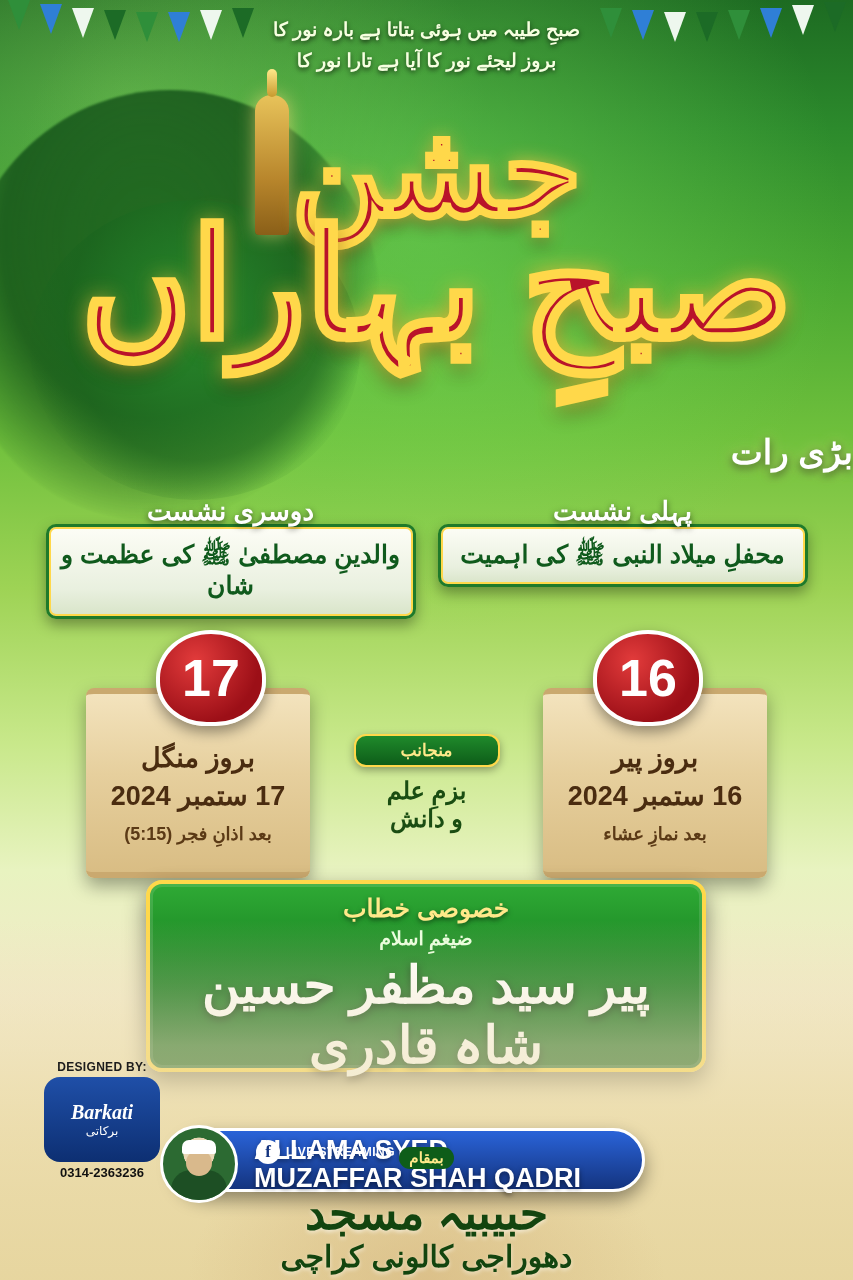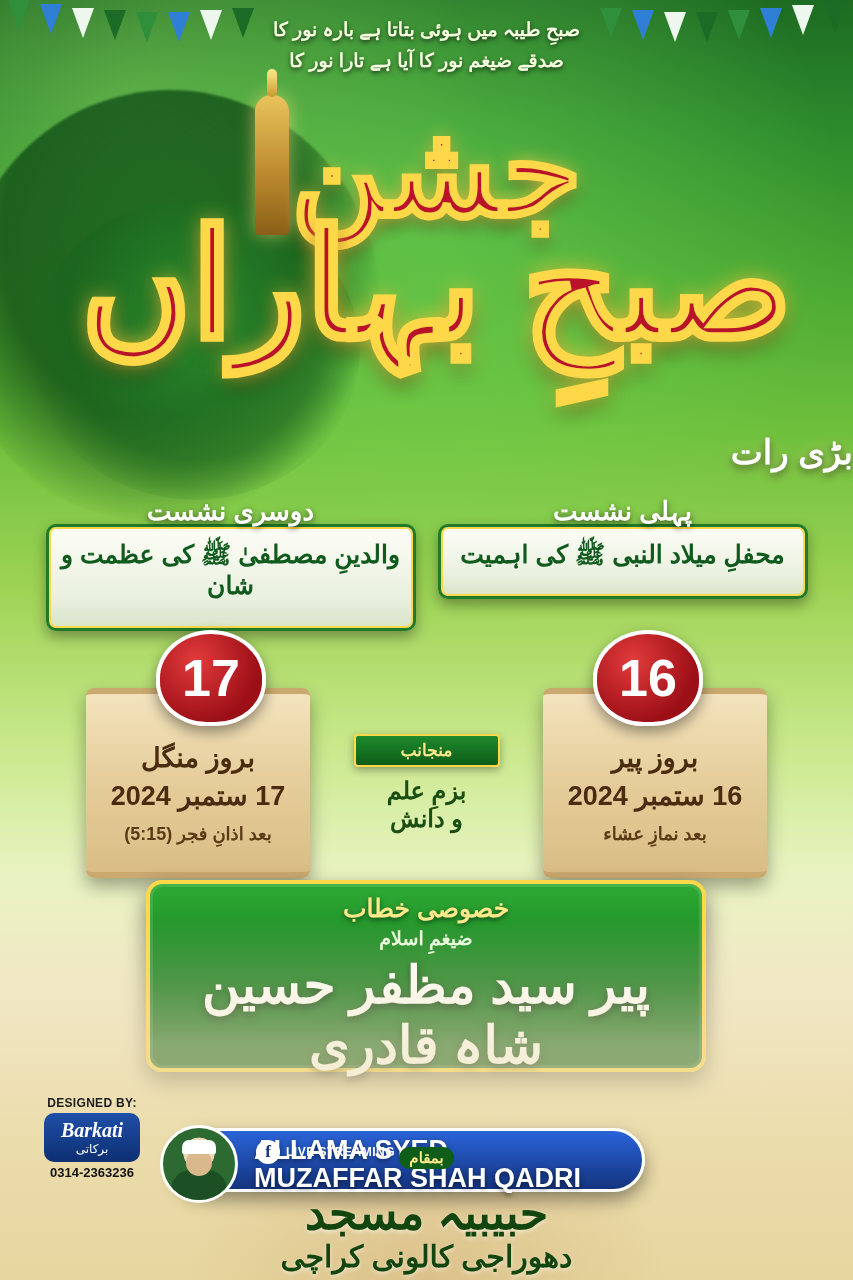--- a/index.html
+++ b/index.html
@@ -110,21 +110,21 @@
     position:absolute; top:-4px; width:100%; text-align:center;
     direction:rtl; color:#fff; font-size:26px; font-weight:800;
     text-shadow:0 2px 6px rgba(0,0,0,.6);
   }
   .session .plate {
     margin-top: 24px;
     border-radius: 10px;
     background: linear-gradient(180deg,#fdfdf6,#e9f0df 70%,#d8e4c8);
     border: 3px solid #1f7a2a;
     box-shadow: 0 6px 14px rgba(0,0,0,.35), inset 0 0 0 2px #ffd84a;
-    padding: 12px 10px 26px;
+    padding: 12px 10px 14px;
     text-align:center; direction:rtl;
     color:#0f5a1c; font-size:25px; font-weight:800; line-height:1.25;
   }
 
   .dates-row {
     position:absolute; top:630px; left:0; width:853px; height:260px;
   }
   .scroll {
     position:absolute; top:58px; width:224px; height:190px;
     background: linear-gradient(180deg,#f3e3bd 0%, #e6cf9d 45%, #d9bd84 100%);
@@ -153,21 +153,21 @@
   .badge.right { right: 150px; }
   .badge.left  { left: 156px; }
 
   .center-tag {
     position:absolute; top:104px; left:50%; transform: translateX(-50%);
     width: 146px; text-align:center; direction:rtl;
   }
   .center-tag .ribbon {
     background: linear-gradient(180deg,#1f8a2b,#0e5d19);
     color:#ffe98a; font-size:17px; font-weight:800;
-    padding:4px 8px; border-radius:4px; border:2px solid #ffd84a;
+    padding:4px 8px; border-radius:12px; border:2px solid #ffd84a;
     box-shadow:0 3px 8px rgba(0,0,0,.35);
   }
   .center-tag .l1 { margin-top:10px; color:#1a4d12; font-size:24px; font-weight:800; }
   .center-tag .l2 { color:#1a4d12; font-size:24px; font-weight:800; }
 
   .speaker-box {
     position:absolute; top:880px; left:146px; width:560px; height:192px;
     background: linear-gradient(180deg,#2faa35,#137a1d 55%,#0b5d16);
     border: 4px solid #ffd84a;
     border-radius: 16px;
@@ -179,28 +179,28 @@
     font-size:25px; font-weight:700; color:#ffe98a;
     text-shadow:0 2px 5px rgba(0,0,0,.5);
   }
   .speaker-box .zeegham { font-size:19px; font-weight:700; margin-top:4px; color:#eaffe0; }
   .speaker-box .name {
     font-size: 52px; font-weight:800; margin-top: 6px; line-height:1.15;
     color:#ffffff; text-shadow: 0 3px 8px rgba(0,0,0,.6);
   }
 
   .designed-by {
-    position:absolute; left:44px; bottom:100px; width:96px;
+    position:absolute; left:44px; bottom:100px; width:116px;
     text-align:center;
   }
   .designed-by .lbl { font-size:12px; font-weight:800; color:#1c1c1c; letter-spacing:.3px; }
   .designed-by .card {
     margin-top:3px;
     background: linear-gradient(180deg,#1f4fa8,#0d2f72);
-    border-radius:10px; padding:6px 4px; color:#fff;
+    border-radius:16px; padding:24px 4px; color:#fff;
   }
   .designed-by .brand { font-family:"Liberation Serif", serif; font-style:italic; font-size:20px; font-weight:700; }
   .designed-by .brand-ur { font-size:12px; }
   .designed-by .phone { margin-top:3px; font-size:13px; font-weight:800; color:#111; }
 
   .live-bar {
     position:absolute; left:175px; bottom:88px; width:470px; height:64px;
     background: linear-gradient(180deg,#2a63d8,#14347f);
     border-radius: 34px;
     border: 3px solid #ffffff;
@@ -263,21 +263,21 @@
     <div class="flag white" style="left:664px;top:12px;"></div>
     <div class="flag dark" style="left:696px;top:12px;"></div>
     <div class="flag" style="left:728px;top:10px;"></div>
     <div class="flag blue" style="left:760px;top:8px;"></div>
     <div class="flag white" style="left:792px;top:5px;"></div>
     <div class="flag dark" style="left:824px;top:2px;"></div>
   </div>
 
   <div class="top-couplet">
     <div>صبحِ طیبہ میں ہوئی بتاتا ہے بارہ نور کا</div>
-    <div>صدقے ضیغم نور کا آیا ہے تارا نور کا</div>
+    <div>بروز لیجئے نور کا آیا ہے تارا نور کا</div>
   </div>
 
   <div class="main-title">
     <div class="t1">جشن</div>
     <div class="t2">صبحِ بہاراں</div>
   </div>
 
   <div class="subtitle-night">بڑی رات</div>
 
   <div class="session-row">

